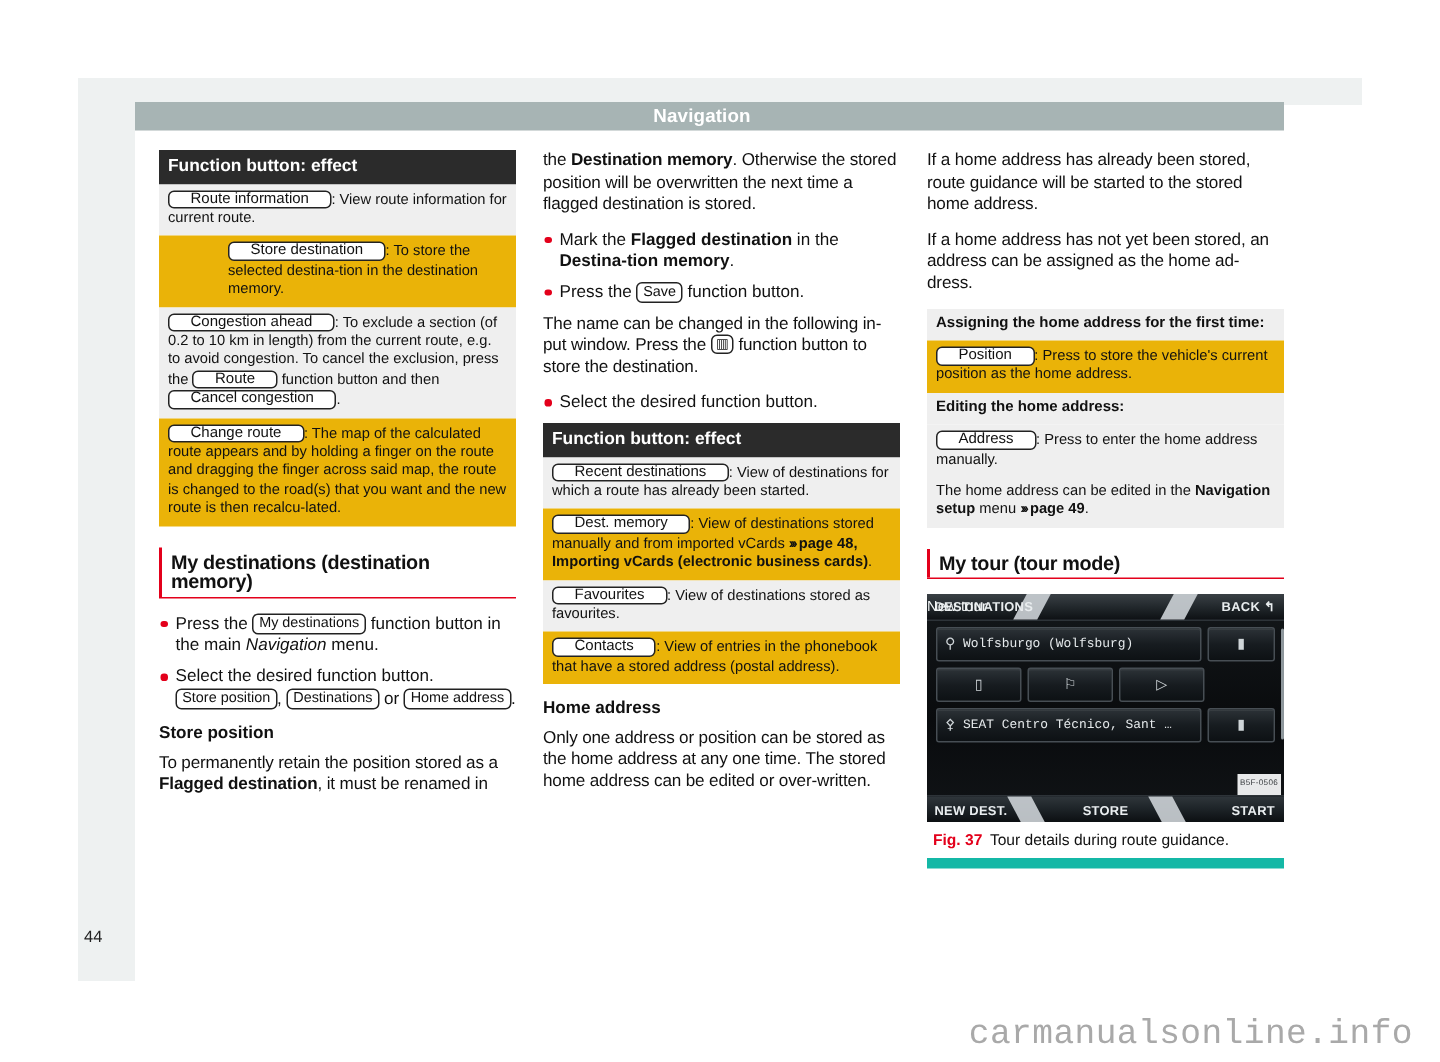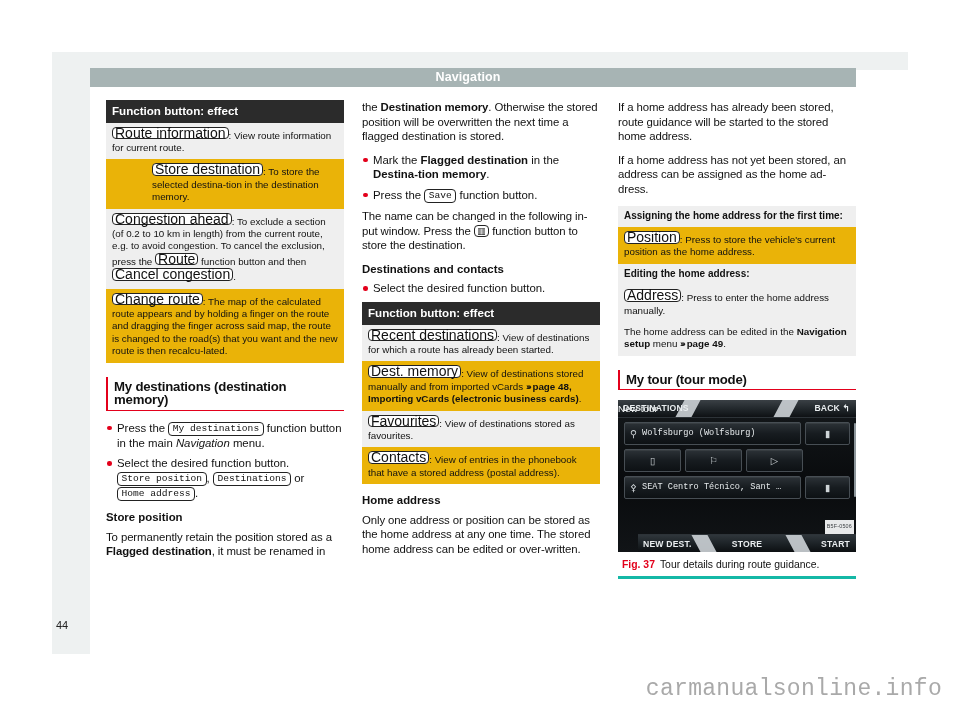--- a/index.html
+++ b/index.html
@@ -140,32 +140,31 @@
     font-weight: bold;
     font-size: 10px;
     background: #efefef;
   }
 
   
   .pill {
     display: inline-block;
     border: 1px solid #222;
     border-radius: 4px;
-    padding: 0 2px;
-    font-size: 14px;
+    padding: 0 14px;
+    font-size: 10px;
     line-height: 10.6px;
     background: #ffffff;
     white-space: nowrap;
     vertical-align: 1px;
   }
   .pill.big {
     font-size: 9.6px;
     line-height: 12px;
     padding: 0 3.5px;
-    font-family: Liberation Mono, monospace;
   }
   .pill.glyph {
     font-size: 9px;
     padding: 0 2.5px;
   }
   .chev { font-weight: bold; letter-spacing: -2px; }
 
   
   .figure { margin-top: 4px; }
   .navshot {
@@ -238,21 +237,20 @@
     height: 74px;
     background: #8e979c;
     border-radius: 2px;
   }
   .nav-botbar {
     position: absolute;
     left: 0; right: 0; bottom: 0;
     height: 17px;
     background: linear-gradient(180deg,#2f363b 0%, #1b2125 55%, #0c0f12 100%);
     border-top: 1px solid #2d3338;
-    margin-left: 20px;
   }
   .nav-botbar .slash {
     position: absolute;
     top: 0;
     width: 16px;
     height: 17px;
     background: #c9ced2;
     transform: skewX(28deg);
     opacity: .92;
   }
@@ -276,21 +274,21 @@
     background: #e8e9ea;
     color: #3b3f42;
     font-size: 5.4px;
     letter-spacing: .2px;
     padding: 0.5px 2px;
     font-family: "Liberation Sans", sans-serif;
   }
   .figcap {
     margin-top: 3px;
     padding: 3px 4px 4px 4px;
-    border-bottom: 3px solid #14b8a6;
+    border-bottom: 7px solid #14b8a6;
     font-size: 10.4px;
   }
   .figcap .fignum {
     color: #e3001b;
     font-weight: bold;
     margin-right: 5px;
   }
 
   
   #pageno {
@@ -360,21 +358,20 @@
 <div class="col" id="col2">
 
   <p class="body"><span>the </span><b>Destination memory</b><span>. Otherwise the stored position will be overwritten the next time a flagged destination is stored.</span></p>
 
   <div class="bullet"><span>Mark the </span><b>Flagged destination</b><span> in the </span><b>Destina-tion memory</b><span>.</span></div>
 
   <div class="bullet"><span>Press the </span><span class="pill big">Save</span><span> function button.</span></div>
 
   <p class="body"><span>The name can be changed in the following in-put window. Press the </span><span class="pill glyph">▥</span><span> function button to store the destination.</span></p>
 
-  <h4 class="sub">Destinations and contacts</h4>
 
   <div class="bullet"><span>Select the desired function button.</span></div>
 
   <div class="fbtable">
     <div class="thead">Function button: effect</div>
 
     <div class="trow alt">
       <span class="pill">Recent destinations</span><span>: View of destinations for which a route has already been started.</span>
     </div>
 

